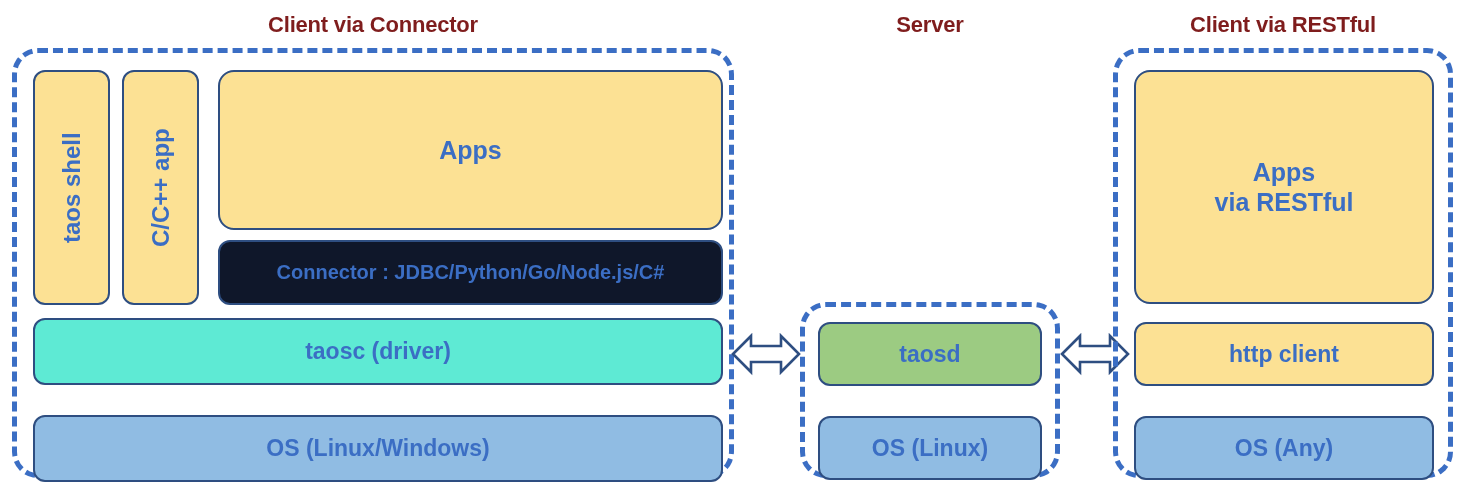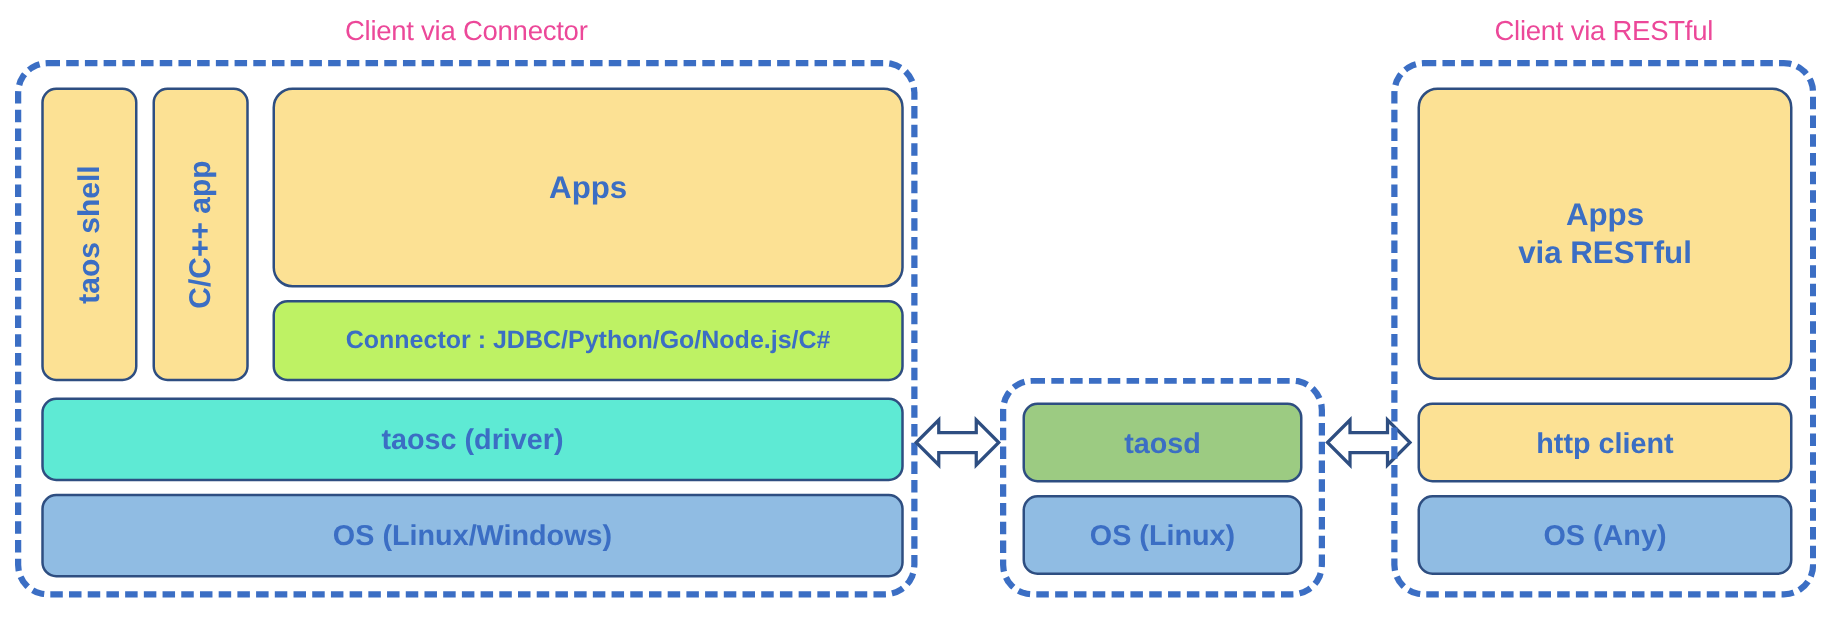--- a/index.html
+++ b/index.html
@@ -8,22 +8,22 @@
     background:#ffffff;
     font-family:"Liberation Sans", sans-serif;
     overflow:hidden;
   }
   #stage{position:relative;width:1467px;height:498px;}
 
   
   .panel-title{
     position:absolute;
     font-size:22px;
-    font-weight:normal;
-    color:#ec4899;
+    font-weight:bold;
+    color:#7f1d1d;
     text-align:center;
     letter-spacing:-0.2px;
     white-space:nowrap;
   }
 
   
   .dashed-panel{
     position:absolute;
     border:5px dashed #3B6EC4;
     border-radius:26px;
@@ -41,23 +41,23 @@
     align-items:center;
     justify-content:center;
     text-align:center;
     color:#3B6EC4;
     font-weight:bold;
     line-height:1.22;
     white-space:pre-line;
   }
   .box.yellow{background:#FCE194;}
   .box.orange{background:#5eead4;}
-  .box.blue  {background:#90BCE3;}
+  .box.blue  {background:#90BCE3;margin-top:20px;}
   .box.green {background:#9CCB82;}
-  .box.gray  {background:#bef264;}
+  .box.gray  {background:#0f172a;}
 
   .vtext{
     writing-mode:vertical-rl;
     transform:rotate(180deg);
     white-space:nowrap;
   }
 
   
   .arrow{position:absolute;}
 </style>
@@ -81,20 +81,21 @@
   <div class="box orange" style="left:33px;top:318px;width:690px;height:67px;font-size:23px;">taosc (driver)</div>
 
   <div class="box blue" style="left:33px;top:395px;width:690px;height:67px;font-size:23px;">OS (Linux/Windows)</div>
 
   <div class="arrow" style="left:731px;top:327px;width:70px;height:54px;">
     <svg width="70" height="54" viewBox="0 0 70 54">
       <polygon points="2,27 20,9 20,19 50,19 50,9 68,27 50,45 50,35 20,35 20,45" fill="#FFFFFF" stroke="#2E4E81" stroke-width="2.6" stroke-linejoin="miter"></polygon>
     </svg>
   </div>
 
+  <div class="panel-title" style="left:800px;top:12px;width:260px;">Server</div>
 
   <div class="dashed-panel" style="left:800px;top:302px;width:260px;height:176px;"></div>
 
   <div class="box blue" style="left:818px;top:396px;width:224px;height:64px;font-size:23px;">OS (Linux)</div>
 
   <div class="box green" style="left:818px;top:322px;width:224px;height:64px;font-size:23px;">taosd</div>
 
   <div class="arrow" style="left:1060px;top:327px;width:70px;height:54px;">
     <svg width="70" height="54" viewBox="0 0 70 54">
       <polygon points="2,27 20,9 20,19 50,19 50,9 68,27 50,45 50,35 20,35 20,45" fill="#FFFFFF" stroke="#2E4E81" stroke-width="2.6" stroke-linejoin="miter"></polygon>

